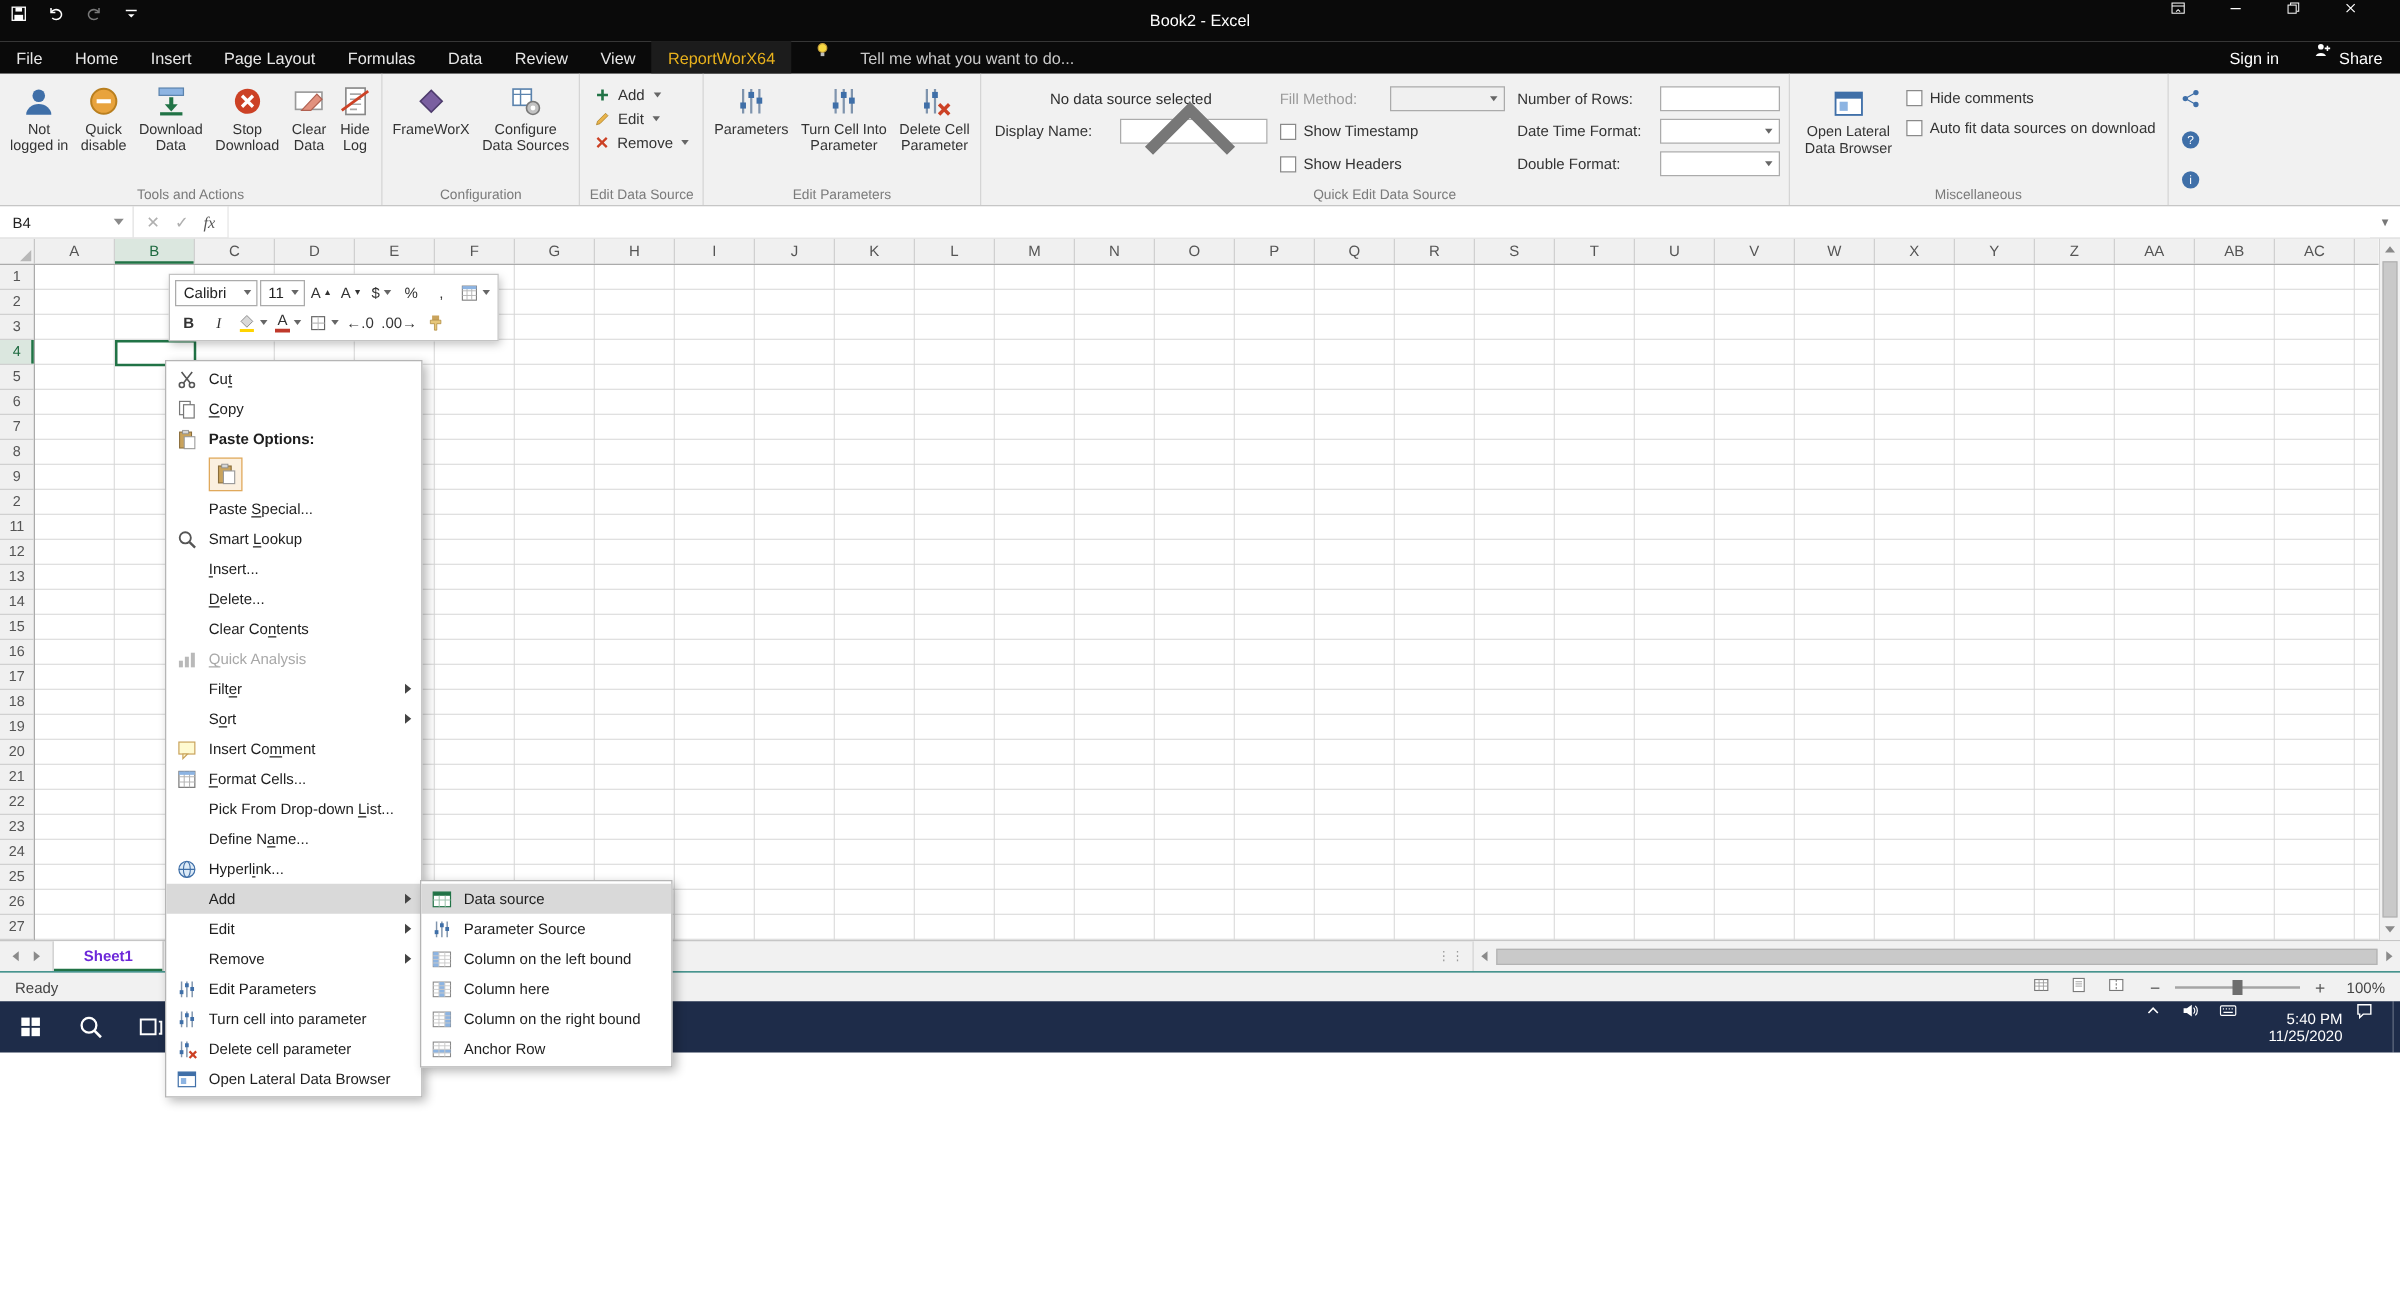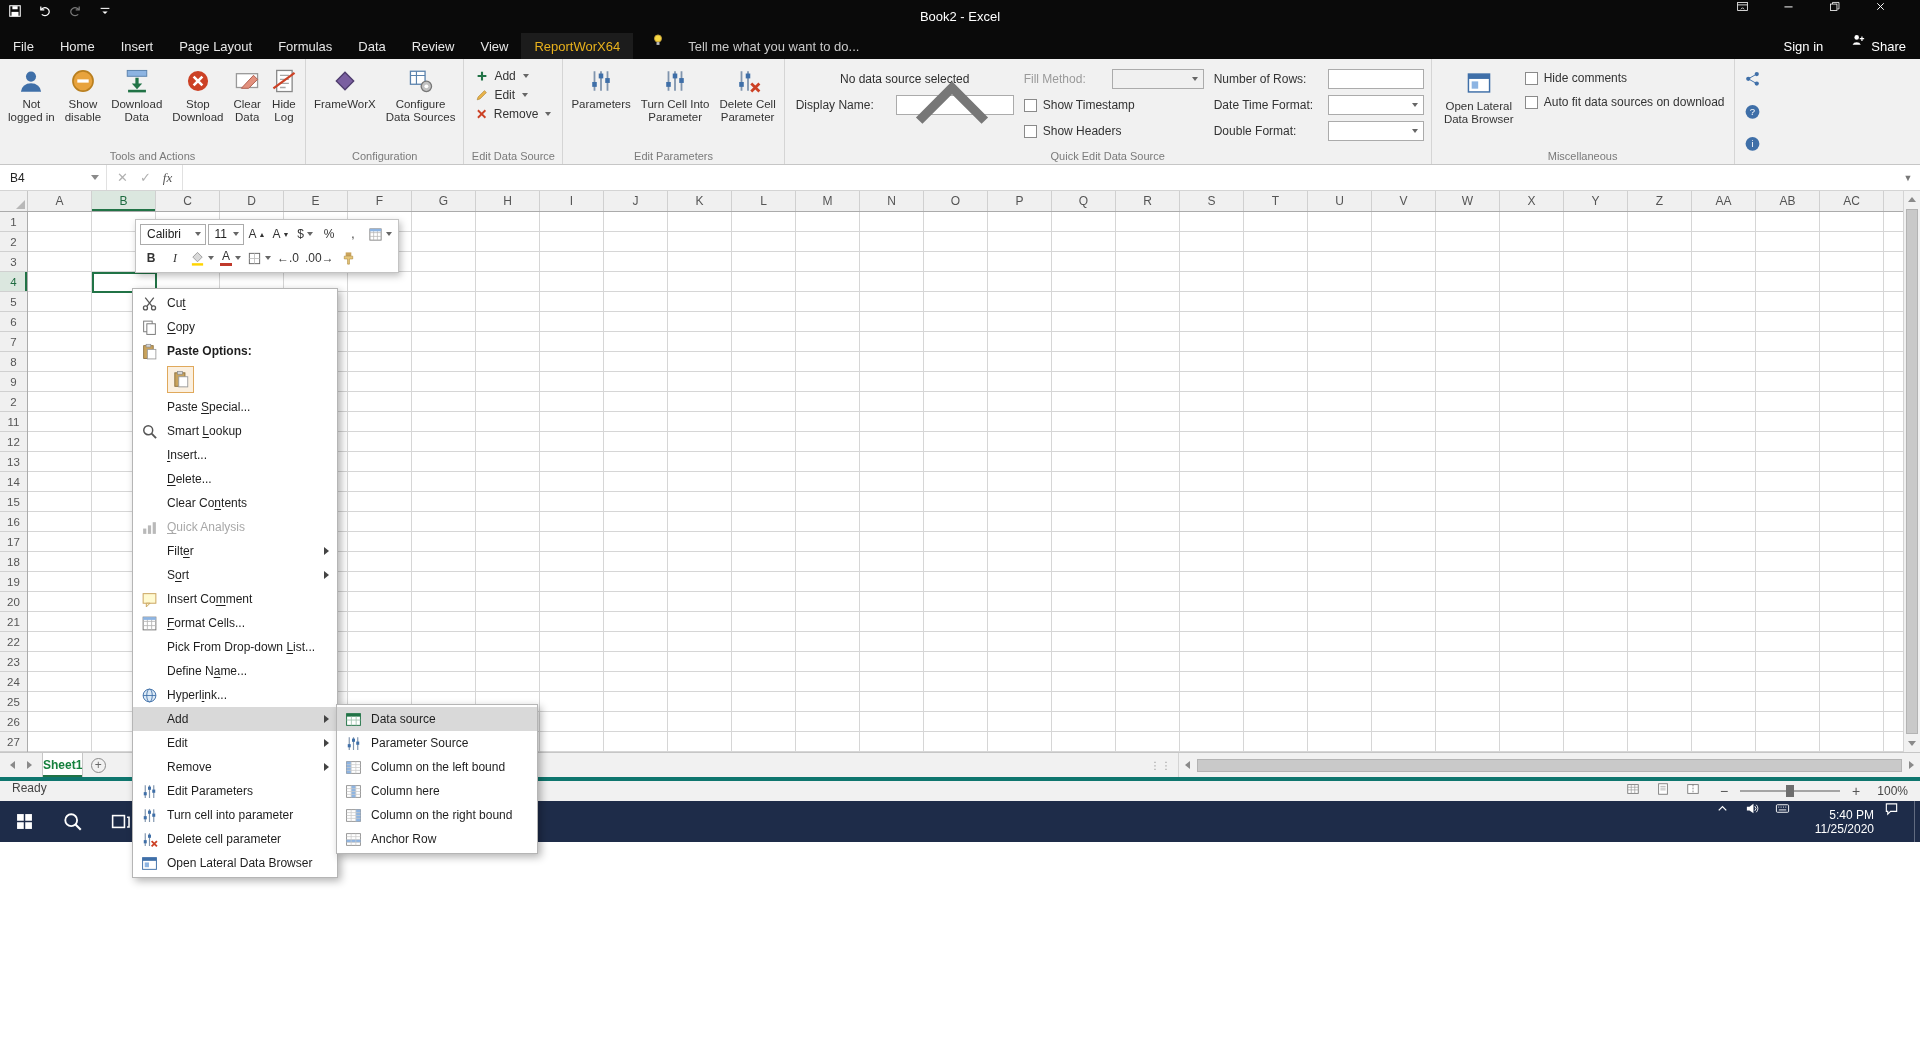--- a/index.html
+++ b/index.html
@@ -85,31 +85,31 @@
 .vs-btn{height:17px;display:flex;align-items:center;justify-content:center}
 .vs-thumb{flex:1;margin:1px 2px;background:#c9c9c9;border:1px solid #b3b3b3}
 .tri-up{width:0;height:0;border-left:4px solid transparent;border-right:4px solid transparent;border-bottom:5px solid #8a8a8a}
 .tri-dn{width:0;height:0;border-left:4px solid transparent;border-right:4px solid transparent;border-top:5px solid #8a8a8a}
 .tri-l{width:0;height:0;border-top:4px solid transparent;border-bottom:4px solid transparent;border-right:5px solid #8a8a8a}
 .tri-r{width:0;height:0;border-top:4px solid transparent;border-bottom:4px solid transparent;border-left:5px solid #8a8a8a}
 
 
 .tabsrow{flex:0 0 25px;background:#f1f1f1;border-top:1px solid #c6c6c6;display:flex;align-items:stretch;font-size:12px;color:#555}
 .tab-navs{display:flex;align-items:center;gap:12px;padding:0 10px}
-.sheettab{background:#fff;display:flex;align-items:center;padding:0 0;color:#15803d;font-weight:bold;border-left:1px solid #c6c6c6;border-right:1px solid #c6c6c6;box-shadow:inset 0 -2px 0 #217346}
+.sheettab{background:#fff;display:flex;align-items:center;padding:0 24px;color:#6d28d9;font-weight:bold;border-left:1px solid #c6c6c6;border-right:1px solid #c6c6c6;box-shadow:inset 0 -2px 0 #217346}
 .addsheet{width:30px;display:flex;align-items:center;justify-content:center}
 .addsheet .circ{width:15px;height:15px;border:1px solid #8a8a8a;border-radius:50%;color:#666;font-size:12px;line-height:13px;text-align:center}
 .tabs-spacer{flex:1}
 .splitter{display:flex;align-items:center;padding:0 6px;color:#9a9a9a;font-size:10px;letter-spacing:1px}
 .hscroll{width:742px;display:flex;align-items:center;background:#f1f1f1;border-left:1px solid #d4d4d4}
 .hs-btn{width:17px;display:flex;align-items:center;justify-content:center}
 .hs-thumb{flex:1;height:13px;background:#c9c9c9;border:1px solid #b3b3b3;margin:0 1px}
 
 
-.statusbar{flex:0 0 24px;background:#f1f1f1;border-top:4px solid #0f766e;display:flex;font-size:12px;color:#444}
+.statusbar{flex:0 0 24px;background:#f1f1f1;border-top:1px solid #0f766e;display:flex;align-items:center;font-size:12px;color:#444}
 .sb-mode{padding-left:12px}
 .sb-right{margin-left:auto;display:flex;align-items:center;gap:8px;padding-right:12px}
 .viewbtn{width:22px;height:18px;display:flex;align-items:center;justify-content:center}
 .viewbtn svg{width:14px;height:14px}
 .zoombtn{width:16px;text-align:center;color:#555;font-size:14px}
 .zoom-track{width:100px;height:2px;background:#a5a5a5;position:relative}
 .zoom-thumb{position:absolute;left:46px;top:-5px;width:8px;height:12px;background:#6e6e6e}
 .zoom-label{min-width:36px;text-align:right;color:#444}
 
 
@@ -276,21 +276,21 @@
             </span>
             <span class="blbl"><span>Not</span><br><span>logged in</span></span>
           </div>
           <div class="bigbtn">
             <span class="bicon">
               <svg viewBox="0 0 16 16" width="100%" height="100%" xmlns="http://www.w3.org/2000/svg">
                 <circle cx="8" cy="8" r="6.2" fill="#e8a33d" stroke="#b97f1f"></circle>
                 <rect x="4.5" y="7" width="7" height="2" fill="#fff"></rect>
               </svg>
             </span>
-            <span class="blbl"><span>Show</span><br><span>disable</span></span>
+            <span class="blbl"><span>Quick</span><br><span>disable</span></span>
           </div>
           <div class="bigbtn">
             <span class="bicon">
               <svg viewBox="0 0 16 16" width="100%" height="100%" xmlns="http://www.w3.org/2000/svg">
                 <rect x="2" y="1.5" width="12" height="3.6" fill="#8db4e2" stroke="#5b83ad" stroke-width="0.6"></rect>
                 <path d="M8 6v4.5" stroke="#217346" stroke-width="2"></path>
                 <path d="M4.8 9.5L8 13l3.2-3.5z" fill="#217346"></path>
                 <rect x="2.5" y="13.4" width="11" height="1.6" fill="#217346"></rect>
               </svg>
             </span>

